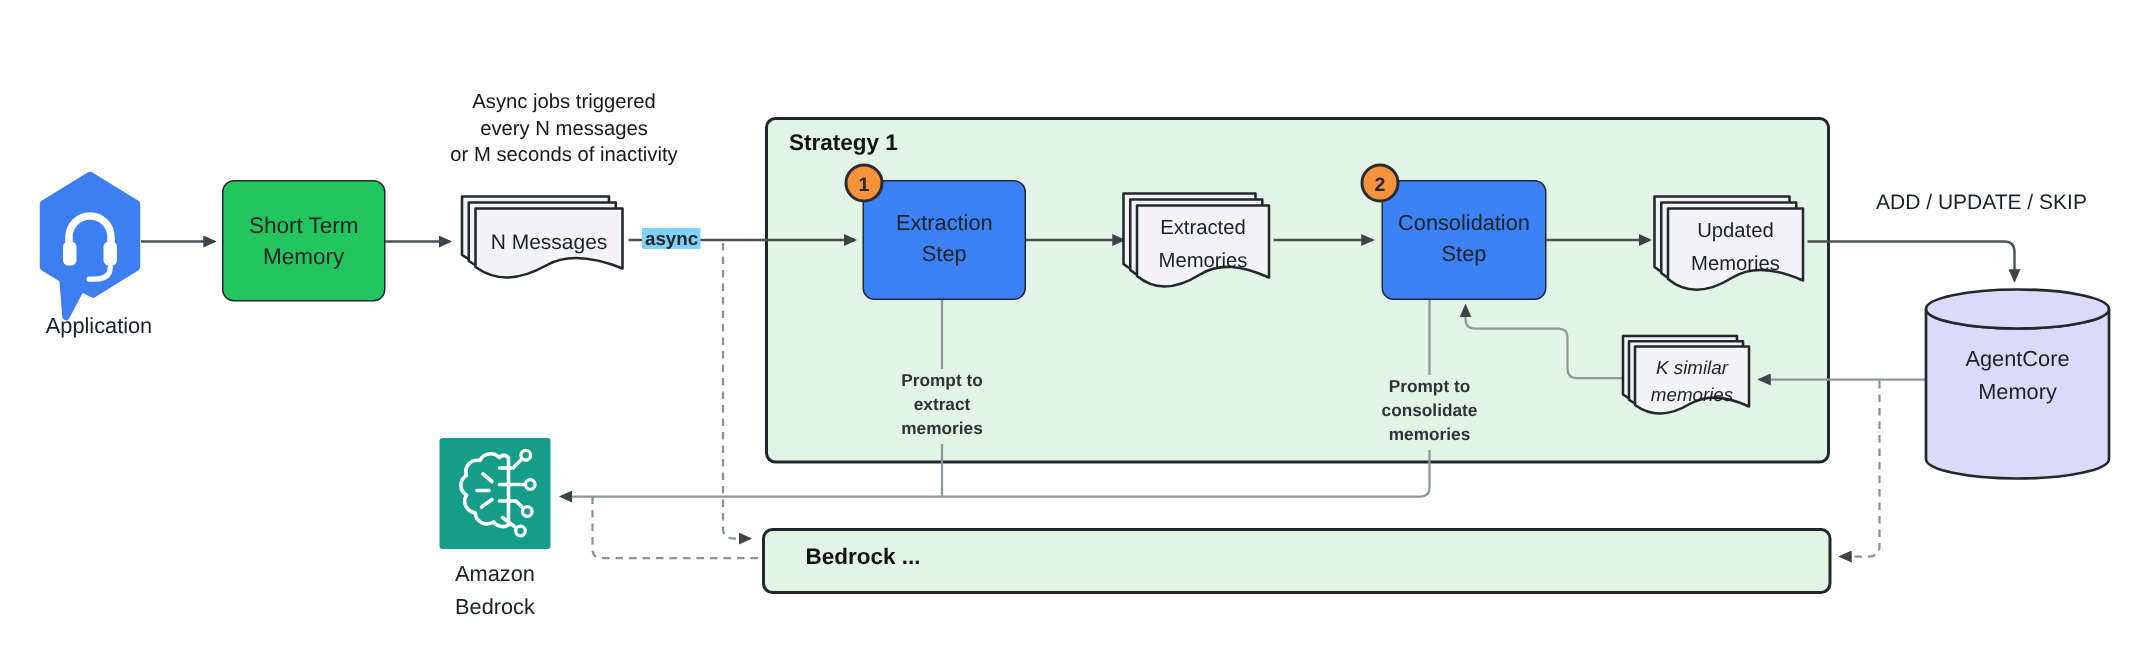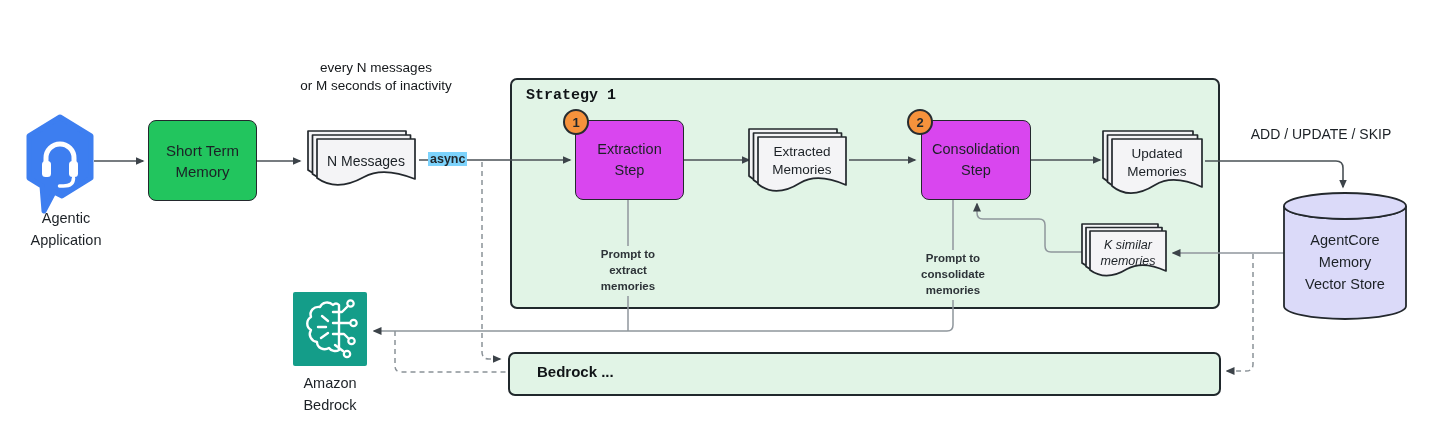--- a/index.html
+++ b/index.html
@@ -5,33 +5,33 @@
   html,body{margin:0;padding:0;background:#fff;}
   .stage{
     position:relative;width:1431px;height:433px;background:#ffffff;overflow:hidden;
     font-family:"Liberation Sans", sans-serif;color:#1c2126;
   }
   svg.canvas{position:absolute;left:0;top:0;z-index:2;}
   .panel{
     position:absolute;background:#e1f4e6;border:2px solid #20282c;border-radius:7px;z-index:1;
   }
   .node{
-    position:absolute;background:#d946ef;border:1.8px solid #23282d;border-radius:8px;z-index:3;
+    position:absolute;background:#3b82f6;border:1.8px solid #23282d;border-radius:8px;z-index:3;
     display:flex;flex-direction:column;align-items:center;justify-content:center;
     text-align:center;font-size:14.5px;line-height:21px;
   }
   .node.yellow{background:#22c55e;}
   .badge{
     position:absolute;z-index:4;width:26px;height:26px;border-radius:50%;
     background:#f6923c;border:2px solid #272c30;box-sizing:border-box;
     display:flex;align-items:center;justify-content:center;
     font-size:13px;font-weight:bold;color:#23282c;
   }
   .lbl{position:absolute;z-index:3;text-align:center;}
-  .doc-lbl{font-size:13.5px;line-height:18px;display:flex;flex-direction:column;justify-content:flex-start;}
+  .doc-lbl{font-size:13.5px;line-height:18px;display:flex;flex-direction:column;justify-content:space-between;}
   .small-doc-lbl{font-size:12.5px;line-height:16px;font-style:italic;}
   .note{font-size:13.5px;line-height:17.5px;color:#15181b;}
   .prompt{font-size:11.5px;line-height:16px;font-weight:bold;color:#2d3338;}
   .bigtext{font-size:14px;line-height:21px;}
   .cyl-lbl{font-size:14.5px;line-height:22px;}
   .icon-lbl{font-size:14.5px;line-height:22px;}
   .strat-title{position:absolute;z-index:3;font-size:15px;font-weight:bold;color:#101417;}
   .edge-lbl{
     position:absolute;z-index:3;font-size:12.5px;font-weight:bold;color:#23282c;
     background:#7dd3fc;padding:0 2px;
@@ -127,21 +127,21 @@
       </g>
       <g fill="none" stroke="#ffffff" stroke-width="2.2">
         <circle cx="350.5" cy="303.5" r="3.2"></circle>
         <circle cx="353.5" cy="323" r="3.2"></circle>
         <circle cx="351.5" cy="341" r="3.2"></circle>
         <circle cx="347" cy="354" r="3.2"></circle>
       </g>
     </g>
   </svg>
 
-  <div class="strat-title" style="left:526px;top:87px;font-family:Liberation Mono, monospace;">Strategy 1</div>
+  <div class="strat-title" style="left:526px;top:87px;">Strategy 1</div>
   <div class="strat-title" style="left:537px;top:363px;">Bedrock ...</div>
 
   <div class="node yellow" style="left:148px;top:120px;width:107px;height:79px;font-size:15px;">
     <div>Short Term</div>
     <div>Memory</div>
   </div>
 
   <div class="node" style="left:575px;top:120px;width:107px;height:78px;">
     <div>Extraction</div>
     <div>Step</div>
@@ -166,20 +166,21 @@
     <div>Updated</div>
     <div>Memories</div>
   </div>
 
   <div class="lbl doc-lbl small-doc-lbl" style="left:1090px;top:237px;width:76px;height:34px;">
     <div>K similar</div>
     <div>memories</div>
   </div>
 
   <div class="lbl note" style="left:288px;top:59px;width:176px;">
+    <div>Async jobs triggered</div>
     <div>every N messages</div>
     <div>or M seconds of inactivity</div>
   </div>
 
   <div class="edge-lbl" style="left:428px;top:152px;">async</div>
 
   <div class="lbl prompt" style="left:568px;top:246px;width:120px;">
     <div>Prompt to</div>
     <div>extract</div>
     <div>memories</div>
@@ -191,25 +192,23 @@
     <div>memories</div>
   </div>
 
   <div class="lbl bigtext" style="left:1236px;top:124px;width:170px;line-height:21px;">
     <div>ADD / UPDATE / SKIP</div>
   </div>
 
   <div class="lbl cyl-lbl" style="left:1285px;top:229px;width:120px;">
     <div>AgentCore</div>
     <div>Memory</div>
-    <div>Vector Store</div>
   </div>
 
   <div class="lbl icon-lbl" style="left:5px;top:207px;width:122px;">
-    <div>Agentic</div>
     <div>Application</div>
   </div>
 
   <div class="lbl icon-lbl" style="left:274px;top:372px;width:112px;">
     <div>Amazon</div>
     <div>Bedrock</div>
   </div>
 
 </div>
 

